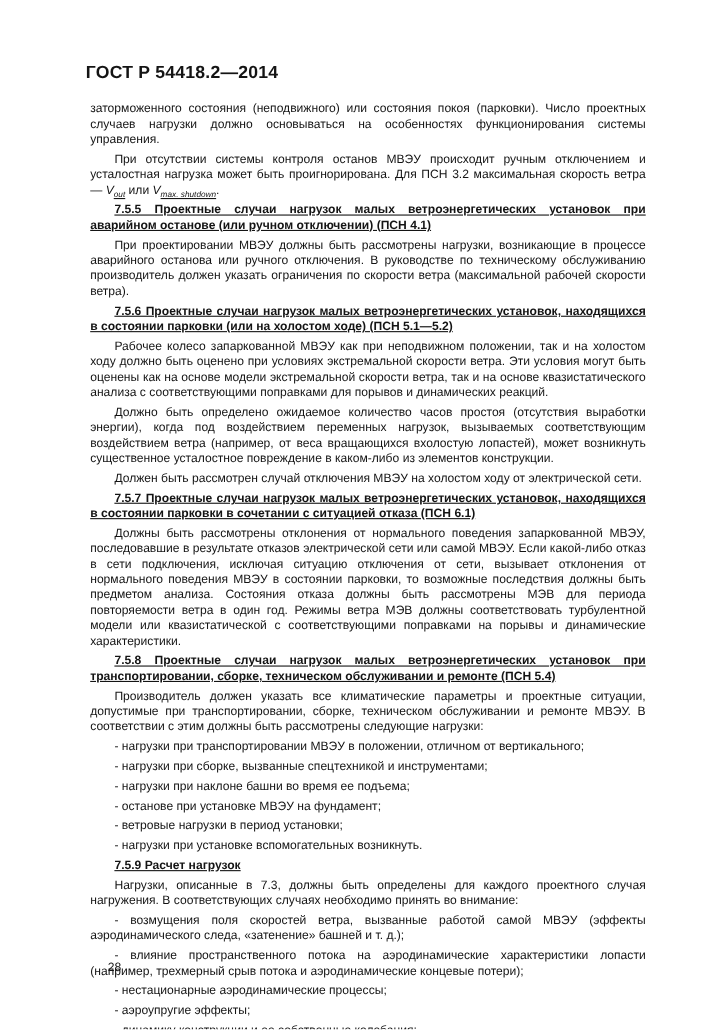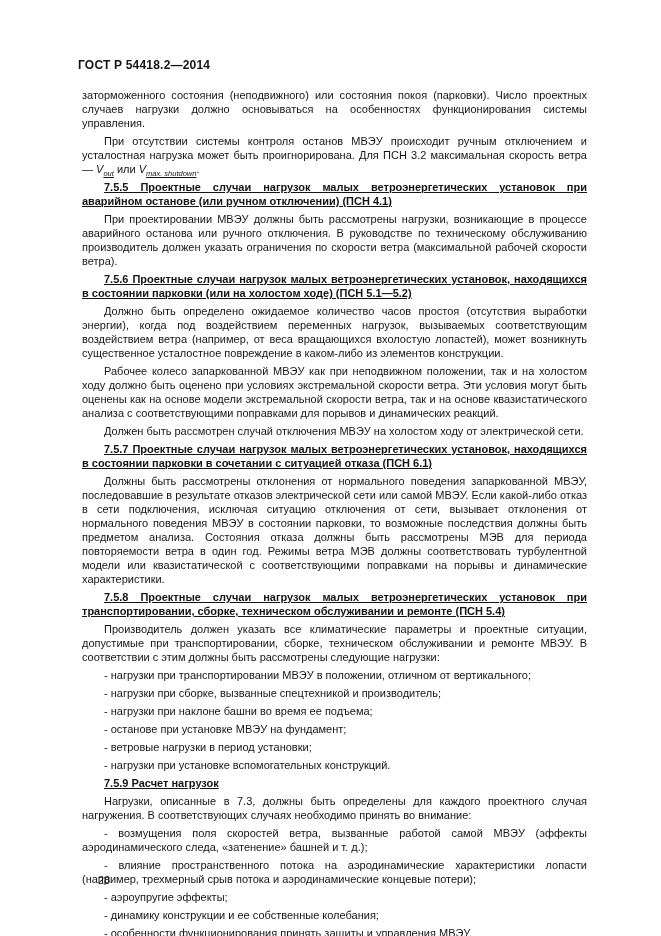--- a/index.html
+++ b/index.html
@@ -12,21 +12,21 @@
     width: 661px;
     height: 936px;
     background: #ffffff;
     box-sizing: border-box;
     padding: 58px 70px 0 78px;
     font-family: "Liberation Sans", sans-serif;
     color: #141414;
     overflow: hidden;
   }
   .doc-header {
-    font-size: 12px;
+    font-size: 16px;
     font-weight: bold;
     letter-spacing: 0.2px;
     margin: 0 0 16px 0;
   }
   .doc-body {
     font-size: 11px;
     line-height: 14px;
     text-align: justify;
   }
   .doc-body p {
@@ -61,36 +61,37 @@
 
 <div class="page">
   <div class="doc-header">ГОСТ Р 54418.2—2014</div>
 
   <div class="doc-body">
       <p class="p noindent"><span>заторможенного состояния (неподвижного) или состояния покоя (парковки). Число проектных случаев нагрузки должно основываться на особенностях функционирования системы управления.</span></p>
       <p class="p"><span>При отсутствии системы контроля останов МВЭУ происходит ручным отключением и усталостная нагрузка может быть проигнорирована. Для ПСН 3.2 максимальная скорость ветра — </span><span class="it">V</span><sub class="it">out</sub><span> или </span><span class="it">V</span><sub class="it">max. shutdown</sub><span>.</span></p>
       <p class="h"><span>7.5.5 Проектные случаи нагрузок малых ветроэнергетических установок при аварийном останове (или ручном отключении) (ПСН 4.1)</span></p>
       <p class="p"><span>При проектировании МВЭУ должны быть рассмотрены нагрузки, возникающие в процессе аварийного останова или ручного отключения. В руководстве по техническому обслуживанию производитель должен указать ограничения по скорости ветра (максимальной рабочей скорости ветра).</span></p>
       <p class="h"><span>7.5.6 Проектные случаи нагрузок малых ветроэнергетических установок, находящихся в состоянии парковки (или на холостом ходе) (ПСН 5.1—5.2)</span></p>
+      <p class="p"><span>Рабочее колесо запаркованной МВЭУ как при неподвижном положении, так и на холостом ходу должно быть оценено при условиях экстремальной скорости ветра. Эти условия могут быть оценены как на основе модели экстремальной скорости ветра, так и на основе квазистатического анализа с соответствующими поправками для порывов и динамических реакций.</span></p>
       <p class="p"><span>Должно быть определено ожидаемое количество часов простоя (отсутствия выработки энергии), когда под воздействием переменных нагрузок, вызываемых соответствующим воздействием ветра (например, от веса вращающихся вхолостую лопастей), может возникнуть существенное усталостное повреждение в каком-либо из элементов конструкции.</span></p>
-      <p class="p"><span>Рабочее колесо запаркованной МВЭУ как при неподвижном положении, так и на холостом ходу должно быть оценено при условиях экстремальной скорости ветра. Эти условия могут быть оценены как на основе модели экстремальной скорости ветра, так и на основе квазистатического анализа с соответствующими поправками для порывов и динамических реакций.</span></p>
       <p class="p"><span>Должен быть рассмотрен случай отключения МВЭУ на холостом ходу от электрической сети.</span></p>
       <p class="h"><span>7.5.7 Проектные случаи нагрузок малых ветроэнергетических установок, находящихся в состоянии парковки в сочетании с ситуацией отказа (ПСН 6.1)</span></p>
       <p class="p"><span>Должны быть рассмотрены отклонения от нормального поведения запаркованной МВЭУ, последовавшие в результате отказов электрической сети или самой МВЭУ. Если какой-либо отказ в сети подключения, исключая ситуацию отключения от сети, вызывает отклонения от нормального поведения МВЭУ в состоянии парковки, то возможные последствия должны быть предметом анализа. Состояния отказа должны быть рассмотрены МЭВ для периода повторяемости ветра в один год. Режимы ветра МЭВ должны соответствовать турбулентной модели или квазистатической с соответствующими поправками на порывы и динамические характеристики.</span></p>
       <p class="h"><span>7.5.8 Проектные случаи нагрузок малых ветроэнергетических установок при транспортировании, сборке, техническом обслуживании и ремонте (ПСН 5.4)</span></p>
       <p class="p"><span>Производитель должен указать все климатические параметры и проектные ситуации, допустимые при транспортировании, сборке, техническом обслуживании и ремонте МВЭУ. В соответствии с этим должны быть рассмотрены следующие нагрузки:</span></p>
       <p class="li"><span>- нагрузки при транспортировании МВЭУ в положении, отличном от вертикального;</span></p>
-      <p class="li"><span>- нагрузки при сборке, вызванные спецтехникой и производитель;</span></p>
+      <p class="li"><span>- нагрузки при сборке, вызванные спецтехникой и инструментами;</span></p>
       <p class="li"><span>- нагрузки при наклоне башни во время ее подъема;</span></p>
       <p class="li"><span>- останове при установке МВЭУ на фундамент;</span></p>
       <p class="li"><span>- ветровые нагрузки в период установки;</span></p>
-      <p class="li"><span>- нагрузки при установке вспомогательных конструкций.</span></p>
+      <p class="li"><span>- нагрузки при установке вспомогательных возникнуть.</span></p>
       <p class="h"><span>7.5.9 Расчет нагрузок</span></p>
       <p class="p"><span>Нагрузки, описанные в 7.3, должны быть определены для каждого проектного случая нагружения. В соответствующих случаях необходимо принять во внимание:</span></p>
       <p class="li"><span>- возмущения поля скоростей ветра, вызванные работой самой МВЭУ (эффекты аэродинамического следа, «затенение» башней и т. д.);</span></p>
       <p class="li"><span>- влияние пространственного потока на аэродинамические характеристики лопасти (например, трехмерный срыв потока и аэродинамические концевые потери);</span></p>
+      <p class="li"><span>- нестационарные аэродинамические процессы;</span></p>
       <p class="li"><span>- аэроупругие эффекты;</span></p>
       <p class="li"><span>- динамику конструкции и ее собственные колебания;</span></p>
       <p class="li"><span>- особенности функционирования принять защиты и управления МВЭУ.</span></p>
     </div>
 
   <div class="page-number">28</div>
 </div>
 
 </body></html>

